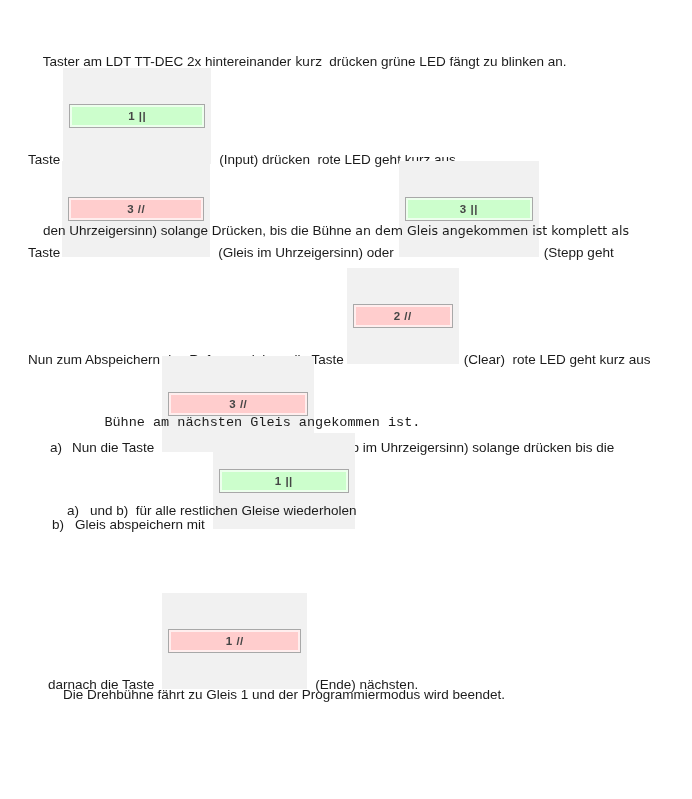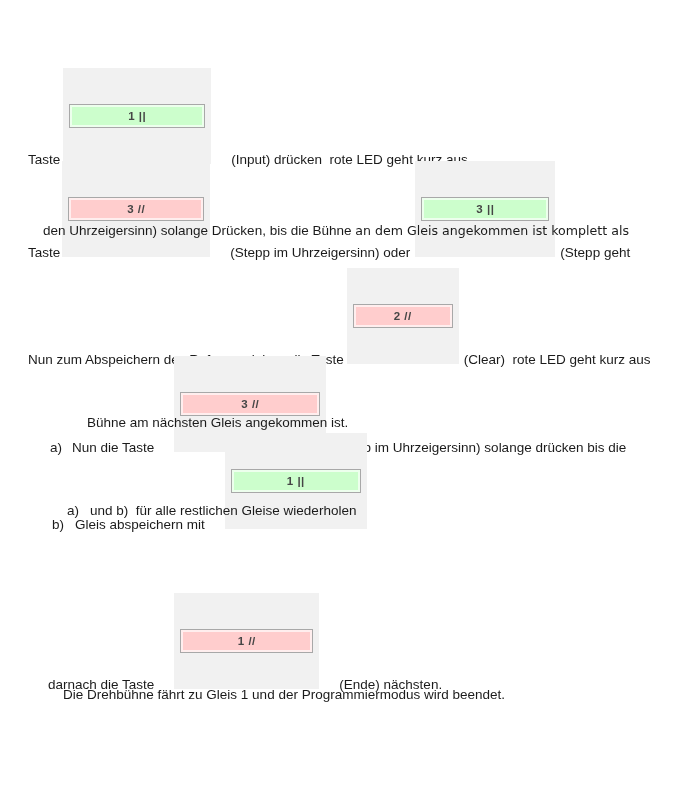--- a/index.html
+++ b/index.html
@@ -43,45 +43,48 @@
     text-align: center;
     font-size: 11.5px;
     font-weight: bold;
     color: #454545;
     border: 1px solid #a8a8a8;
     box-shadow: inset 0 0 0 2px rgba(255,255,255,0.65);
     letter-spacing: 0.5px;
   }
   .btn.green { background: #ccfecc; }
   .btn.pink  { background: #ffcdcd; }
-  .ml6 { margin-left: 20px; }
+  .ml6 { margin-left: 8px; }
   .ml5 { margin-left: 5px; }
   .ml3 { margin-left: 3px; }
   .ml2 { margin-left: 2px; }
 </style>
 </head>
 <body>
 
 <div class="page">
 
+  <div class="line" style="left:28px; top:38px;">
+    <span class="txt">Taster am LDT TT-DEC 2x hintereinander </span><span class="txt emph">kurz</span><span class="txt">  drücken grüne LED fängt zu blinken an.</span>
+  </div>
 
   <div class="row" style="left:28px; top:68px;">
     <span class="txt">Taste</span>
     <span class="btn-shot ml3">
       <span class="btn green" style="width:134px;">1 ||</span>
     </span>
     <span class="txt ml6">(Input) drücken  rote LED geht kurz aus</span>
   </div>
 
   <div class="row" style="left:28px; top:161px;">
     <span class="txt">Taste</span>
     <span class="btn-shot ml2">
       <span class="btn pink" style="width:134px;">3 //</span>
     </span>
-    <span class="txt ml6">(Stepp im Uhrzeigersinn) oder</span>
+    <span class="txt ml6">(Gleis im Uhrzeigersinn) oder</span>
     <span class="btn-shot ml5">
       <span class="btn green" style="width:126px;">3 ||</span>
     </span>
     <span class="txt ml5">(Stepp geht</span>
   </div>
 
   <div class="line" style="left:28px; top:207px;">
     <span class="txt">den Uhrzeigersinn) solange Drücken, bis die Bühne </span><span class="txt emph">an dem Gleis angekommen ist komplett als</span>
   </div>
 
@@ -96,21 +99,21 @@
 
   <div class="row" style="left:50px; top:356px;">
     <span class="txt marker" style="width:22px;">a)</span>
     <span class="txt">Nun die Taste</span>
     <span class="btn-shot ml6">
       <span class="btn pink" style="width:138px;">3 //</span>
     </span>
     <span class="txt ml5">(Stepp im Uhrzeigersinn) solange drücken bis die</span>
   </div>
 
-  <div class="line" style="left:72px; top:399px;">
+  <div class="line" style="left:72px; top:399px;font-family:Liberation Mono, monospace;">
     <span class="txt">Bühne am nächsten Gleis angekommen ist.</span>
   </div>
 
   <div class="row" style="left:52px; top:433px;">
     <span class="txt marker" style="width:23px;">b)</span>
     <span class="txt">Gleis abspeichern mit</span>
     <span class="btn-shot ml6">
       <span class="btn green" style="width:128px;">1 ||</span>
     </span>
   </div>

